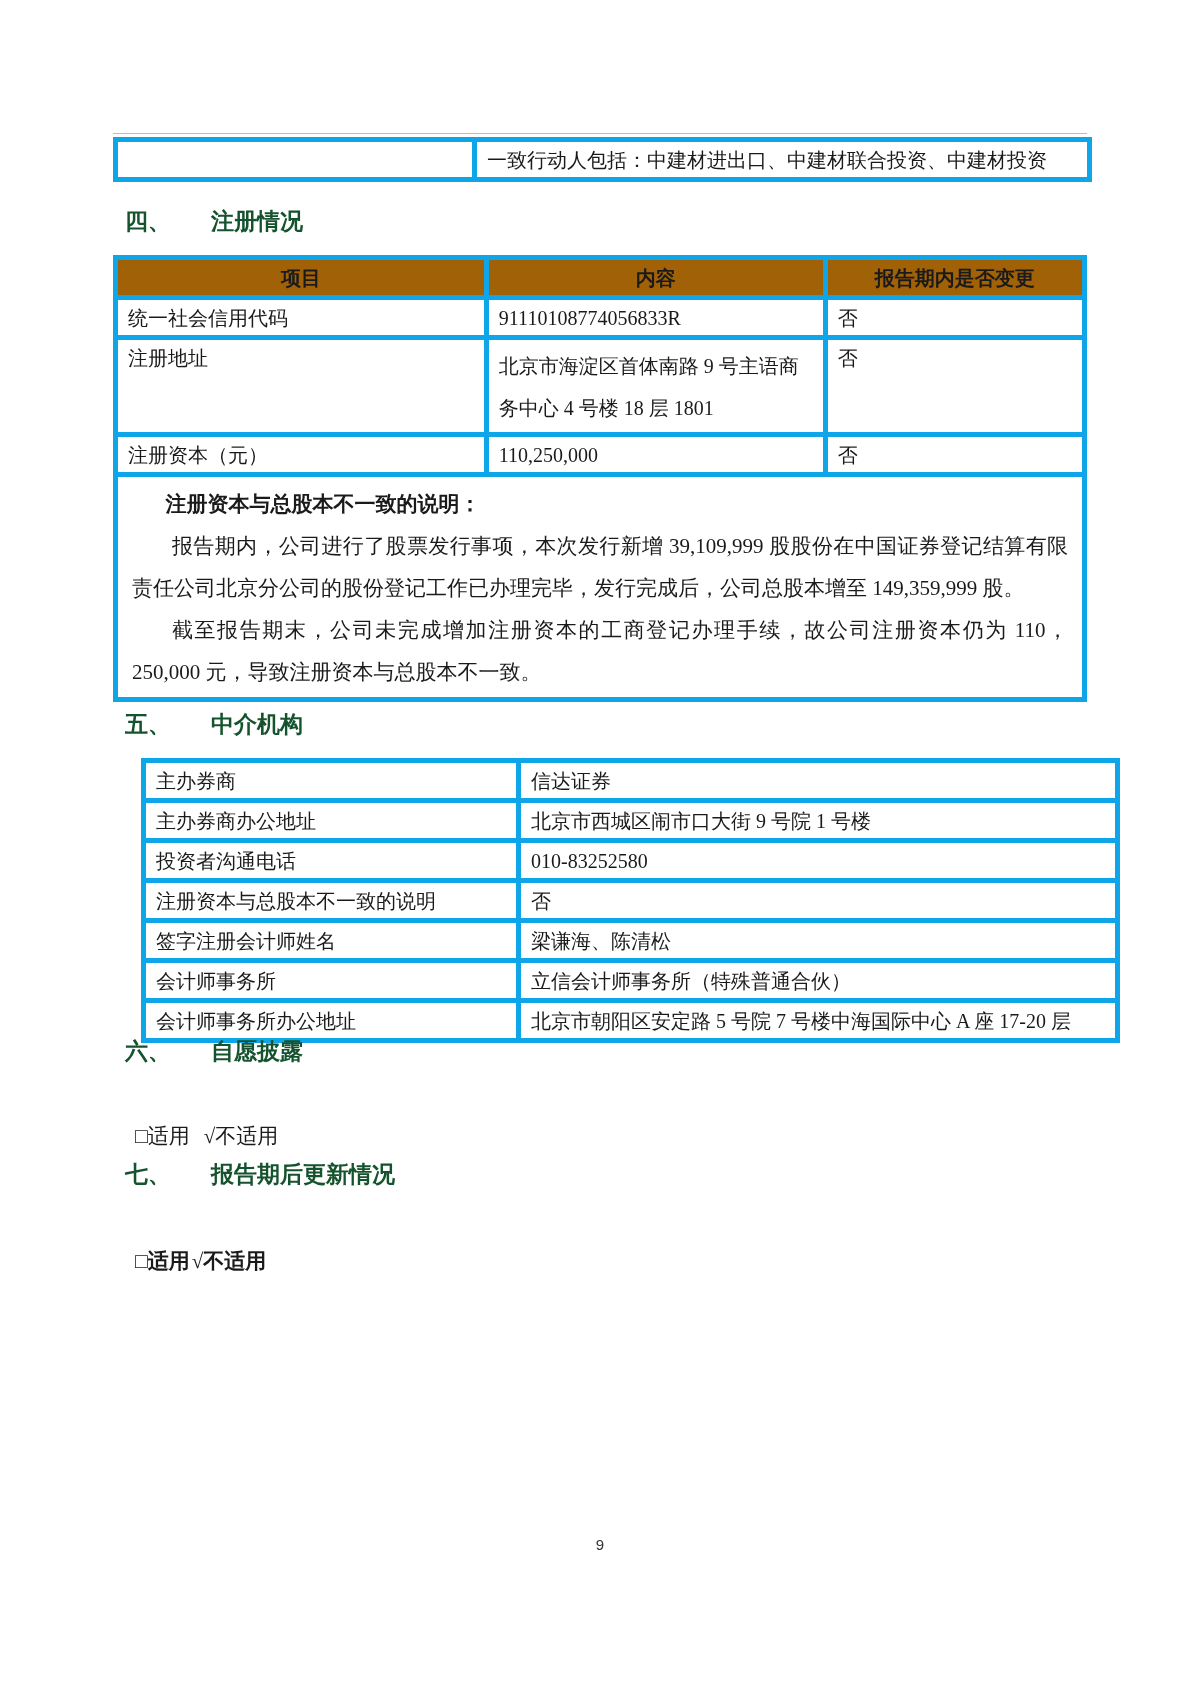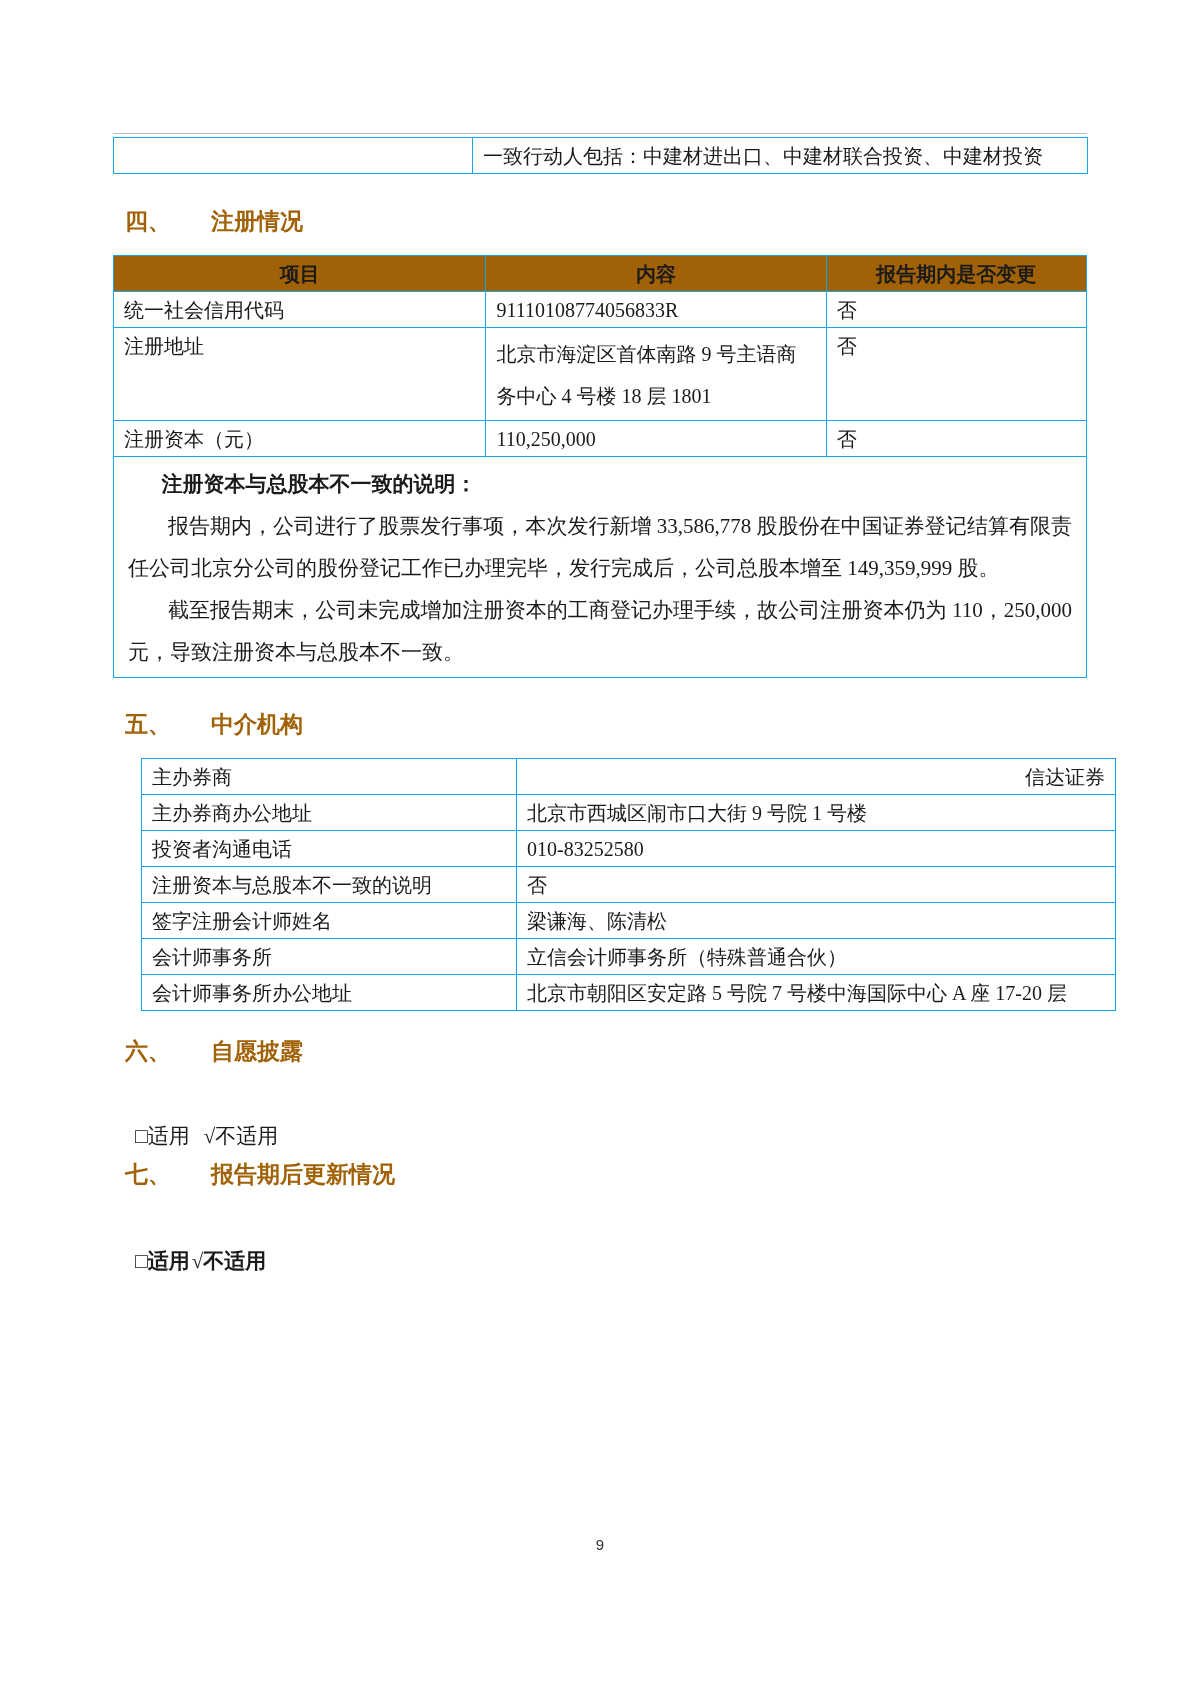--- a/index.html
+++ b/index.html
@@ -14,35 +14,35 @@
     overflow: hidden;
   }
 
   
   .heading {
     position: absolute;
     left: 125px;
     font-family: Liberation Sans, sans-serif;
     font-weight: 700;
     font-size: 23px;
-    color: #a16207;
+    color: #14532d;
     white-space: nowrap;
   }
   .heading .h-num { display: inline-block; width: 86px; }
 
   
   table { border-collapse: collapse; table-layout: fixed; }
   .doc-table {
     position: absolute;
     left: 113px;
     width: 974px;
     font-size: 20px;
   }
   .doc-table td, .doc-table th {
-    border: 1px solid #0ea5e9;
+    border: 5px solid #0ea5e9;
     vertical-align: top;
     padding: 5px 10px 3px 10px;
     text-align: left;
     font-weight: normal;
     line-height: 1.35;
   }
   .doc-table th {
     background: #a16207;
     text-align: center;
     font-weight: 700;
@@ -134,36 +134,36 @@
       <td>否</td>
     </tr>
     <tr>
       <td style="height:35px;margin-top:42px;">注册资本（元）</td>
       <td class="cell-num">110,250,000</td>
       <td>否</td>
     </tr>
     <tr>
       <td colspan="3" class="note-cell" style="height:210px;">
         <div class="note-title">注册资本与总股本不一致的说明：</div>
-        <div class="note-para">报告期内，公司进行了股票发行事项，本次发行新增 33,586,778 股股份在中国证券登记结算有限责任公司北京分公司的股份登记工作已办理完毕，发行完成后，公司总股本增至 149,359,999 股。</div>
+        <div class="note-para">报告期内，公司进行了股票发行事项，本次发行新增 39,109,999 股股份在中国证券登记结算有限责任公司北京分公司的股份登记工作已办理完毕，发行完成后，公司总股本增至 149,359,999 股。</div>
         <div class="note-para">截至报告期末，公司未完成增加注册资本的工商登记办理手续，故公司注册资本仍为 110，250,000 元，导致注册资本与总股本不一致。</div>
       </td>
     </tr>
   </tbody>
     </table>
 
   <div class="heading" style="top:709px;">
     <span class="h-num">五、</span><span>中介机构</span>
   </div>
 
   <table class="doc-table" style="top:758px;margin-left:28px;">
     <tbody>
         <tr>
       <td style="width:375px; height:32px;">主办券商</td>
-      <td style="width:599px;text-align:right;">信达证券</td>
+      <td style="width:599px;">信达证券</td>
     </tr>
     <tr>
       <td style="height:32px;">主办券商办公地址</td>
       <td>北京市西城区闹市口大街 9 号院 1 号楼</td>
     </tr>
     <tr>
       <td style="height:32px;">投资者沟通电话</td>
       <td>010-83252580</td>
     </tr>
     <tr>

